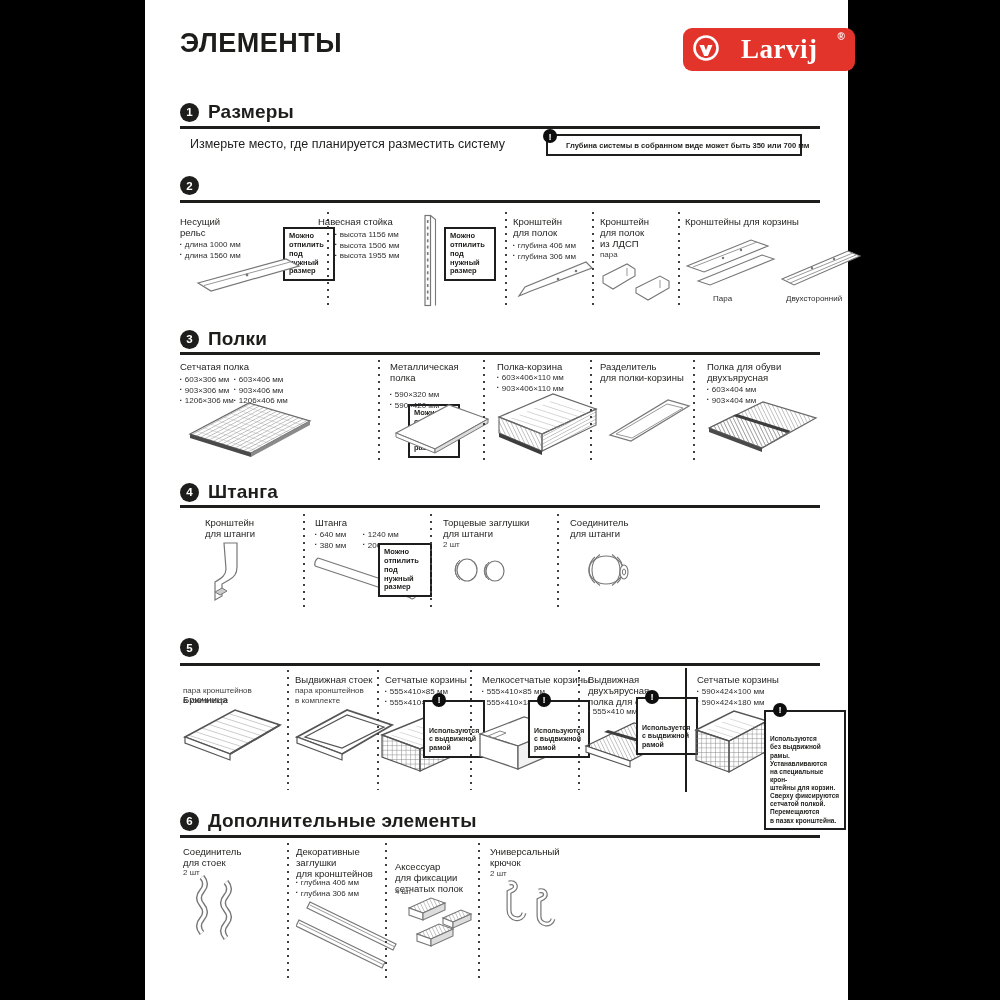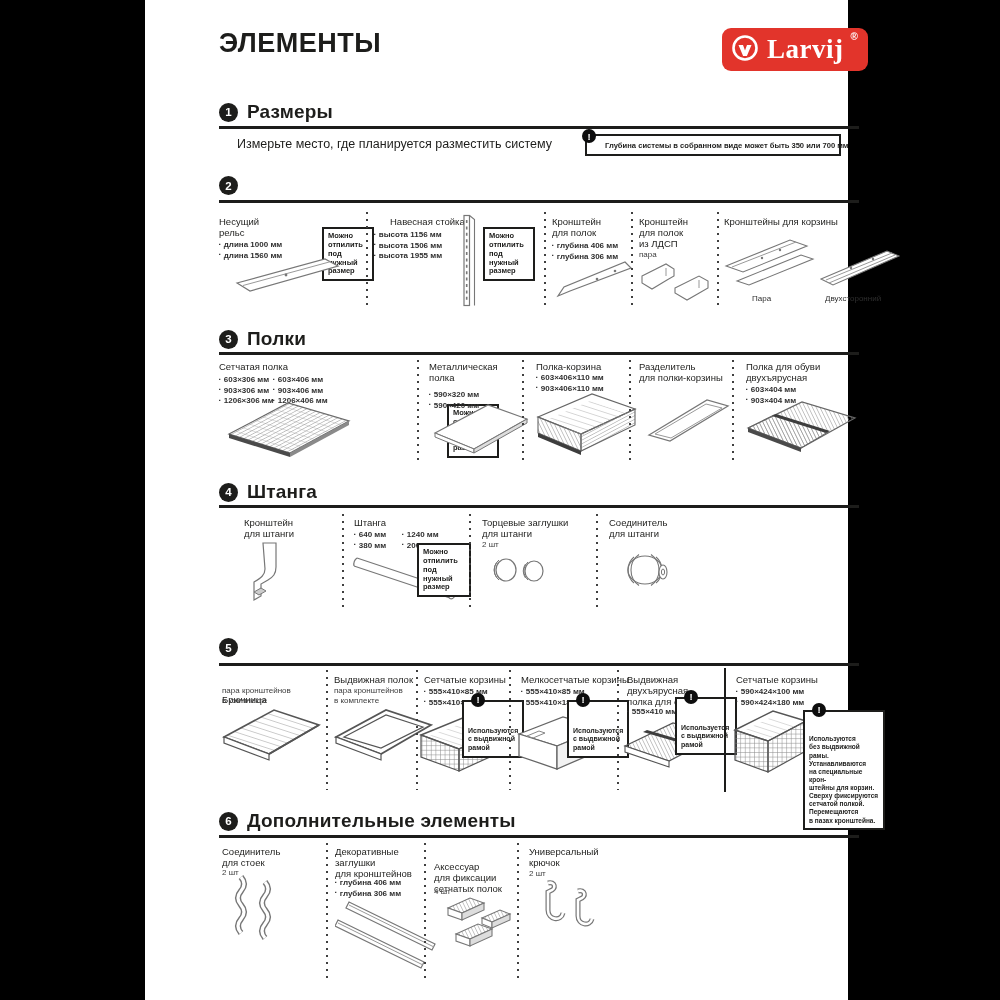--- a/index.html
+++ b/index.html
@@ -1,32 +1,32 @@
 <!DOCTYPE html>
 <html><head>
 <meta charset="utf-8">
 <style>
   html,body{margin:0;padding:0;width:1000px;height:1000px;background:#000;overflow:hidden;
     font-family:"Liberation Sans",sans-serif;-webkit-font-smoothing:antialiased;}
   .page{position:absolute;left:145px;top:0;width:703px;height:1000px;background:#fff;}
-  .content{position:absolute;left:35px;top:0;width:640px;height:1000px;margin-left:39px;}
+  .content{position:absolute;left:35px;top:0;width:640px;height:1000px;}
   .abs{position:absolute;}
   .page-title{font-size:27px;font-weight:800;color:#1d1d1b;letter-spacing:.5px;}
-  .logo{position:absolute;display:flex;align-items:center;gap:7px;background:#e2342b;border-radius:9px;padding:0 10px 0 8px;height:43px;box-sizing:border-box;}
+  .logo{position:absolute;display:flex;align-items:center;gap:20px;background:#e2342b;border-radius:9px;padding:0 10px 0 8px;height:43px;box-sizing:border-box;}
   .logo-text{font-family:"Liberation Serif",serif;font-weight:700;font-size:27px;color:#fff;letter-spacing:.5px;}
   .logo-reg{color:#fff;font-size:10px;font-weight:700;align-self:flex-start;margin-top:3px;}
   .sec-head{position:absolute;display:flex;align-items:center;gap:9px;}
   .badge{width:19px;height:19px;border-radius:50%;background:#1d1d1b;color:#fff;font-size:11.5px;font-weight:700;
     display:flex;align-items:center;justify-content:center;flex:0 0 auto;}
   .sec-title{font-size:19px;font-weight:800;color:#1d1d1b;letter-spacing:.2px;}
   .rule{position:absolute;left:0;width:640px;height:3px;background:#1d1d1b;}
   .instr{font-size:12.5px;color:#1d1d1b;}
   .it{position:absolute;font-size:9.5px;font-weight:400;line-height:1.15;color:#1d1d1b;white-space:pre-line;}
   .szg{position:absolute;}
-  .sz{display:block;font-size:8px;color:#2e2e2e;line-height:1.32;white-space:nowrap;font-weight:bold;}
+  .sz{display:block;font-size:8px;color:#2e2e2e;line-height:1.32;white-space:nowrap;}
   .sz::before{content:"▪";font-size:5px;margin-right:3px;vertical-align:1.5px;color:#2e2e2e;}
   .sub{position:absolute;font-size:8px;color:#3d3d3d;line-height:1.2;white-space:pre-line;}
   .cutbox{position:absolute;border:2px solid #1d1d1b;background:#fff;width:40px;padding:3px 4px;
     font-size:7.5px;font-weight:700;line-height:1.18;color:#1d1d1b;}
   .warnbox{position:absolute;border:2px solid #1d1d1b;background:#fff;padding:7px 4px 3px;
     font-size:7px;font-weight:700;line-height:1.25;color:#1d1d1b;white-space:pre-line;}
   .warn-badge{position:absolute;top:-9px;left:7px;width:14px;height:14px;border-radius:50%;background:#0d0d0d;
     color:#fff;font-size:9.5px;font-weight:800;display:flex;align-items:center;justify-content:center;}
   .notebox{position:absolute;border:2px solid #1d1d1b;background:#fff;height:22px;box-sizing:border-box;
     display:flex;align-items:center;padding-left:18px;font-size:7.6px;font-weight:700;color:#1d1d1b;white-space:nowrap;}
@@ -70,21 +70,21 @@
           </svg></span>
     <span class="logo-text">Larvij</span>
     <span class="logo-reg">®</span>
   </div>
 
   <div class="sec-head" style="left:0;top:101px">
     <div class="badge">1</div>
     <div class="sec-title">Размеры</div>
   </div>
   <div class="rule" style="top:126px"></div>
-  <div class="abs instr" style="left:18px;top:137px">Измерьте место, где планируется разместить систему</div>
+  <div class="abs instr" style="left:10px;top:137px">Измерьте место, где планируется разместить систему</div>
   <div class="notebox" style="left:366px;top:134px;width:256px">
     <span class="note-badge">!</span>
     <span>Глубина системы в собранном виде может быть 350 или 700 мм</span>
   </div>
 
   <div class="sec-head" style="left:0;top:176px">
     <div class="badge">2</div>
   </div>
   <div class="rule" style="top:200px"></div>
 
@@ -97,21 +97,21 @@
   <div class="cutbox" style="left:103px;top:227px">Можно отпилить под нужный размер</div>
   <div class="ill" style="left:15px;top:256px">
     <svg width="110" height="42" viewBox="0 0 110 42">
       <polygon points="3,27 91,3 104,10 16,35" fill="#fff" stroke="#777" stroke-width="1.2"></polygon>
       <line x1="9" y1="29.5" x2="97" y2="5.5" stroke="#999" stroke-width="1"></line>
       <circle cx="52" cy="19" r="1.4" fill="#777"></circle>
         </svg>
       </div>
   <div class="vsep" style="left:147px;top:212px;height:98px"></div>
 
-  <div class="it" style="left:171px;top:217px">Навесная стойка</div>
+  <div class="it" style="left:138px;top:217px">Навесная стойка</div>
   <div class="szg" style="left:155px;top:230px">
     <span class="sz">высота 1156 мм</span>
     <span class="sz">высота 1506 мм</span>
     <span class="sz">высота 1955 мм</span>
   </div>
   <div class="ill" style="left:237px;top:213px">
     <svg width="26" height="96" viewBox="0 0 26 96">
       <rect x="8" y="2.5" width="5.5" height="90" fill="#fff" stroke="#777" stroke-width="1.2"></rect>
       <polyline points="13.5,2.5 18.5,6.5 18.5,92.5" fill="none" stroke="#777" stroke-width="1.1"></polyline>
       <line x1="10.7" y1="7" x2="10.7" y2="89" stroke="#777" stroke-width="1.6" stroke-dasharray="3,3.4"></line>
@@ -325,21 +325,21 @@
 в комплекте</div>
   <div class="ill" style="left:0;top:703px">
     <svg width="105" height="68" viewBox="0 0 105 68">
       <polygon points="5,34 55,7 100,22 50,51" fill="url(#pB)" stroke="#555" stroke-width="1.6"></polygon>
       <polygon points="5,34 50,51 50,57 5,40" fill="#fff" stroke="#555" stroke-width="1.2"></polygon>
       <line x1="50" y1="51" x2="100" y2="22" stroke="#555" stroke-width="2"></line>
         </svg>
       </div>
   <div class="vsep" style="left:107px;top:670px;height:120px"></div>
 
-  <div class="it" style="left:115px;top:675px">Выдвижная полок</div>
+  <div class="it" style="left:115px;top:675px">Выдвижная стоек</div>
   <div class="sub" style="left:115px;top:686px">пара кронштейнов
 в комплекте</div>
   <div class="ill" style="left:112px;top:703px">
     <svg width="105" height="68" viewBox="0 0 105 68">
       <polygon points="5,34 55,7 100,22 50,51" fill="#fff" stroke="#555" stroke-width="1.8"></polygon>
       <polygon points="13,34 55,12 92,24 50,45" fill="#fff" stroke="#555" stroke-width="1.2"></polygon>
       <polygon points="5,34 50,51 50,57 5,40" fill="#fff" stroke="#555" stroke-width="1.2"></polygon>
         </svg>
       </div>
   <div class="vsep" style="left:197px;top:670px;height:120px"></div>

